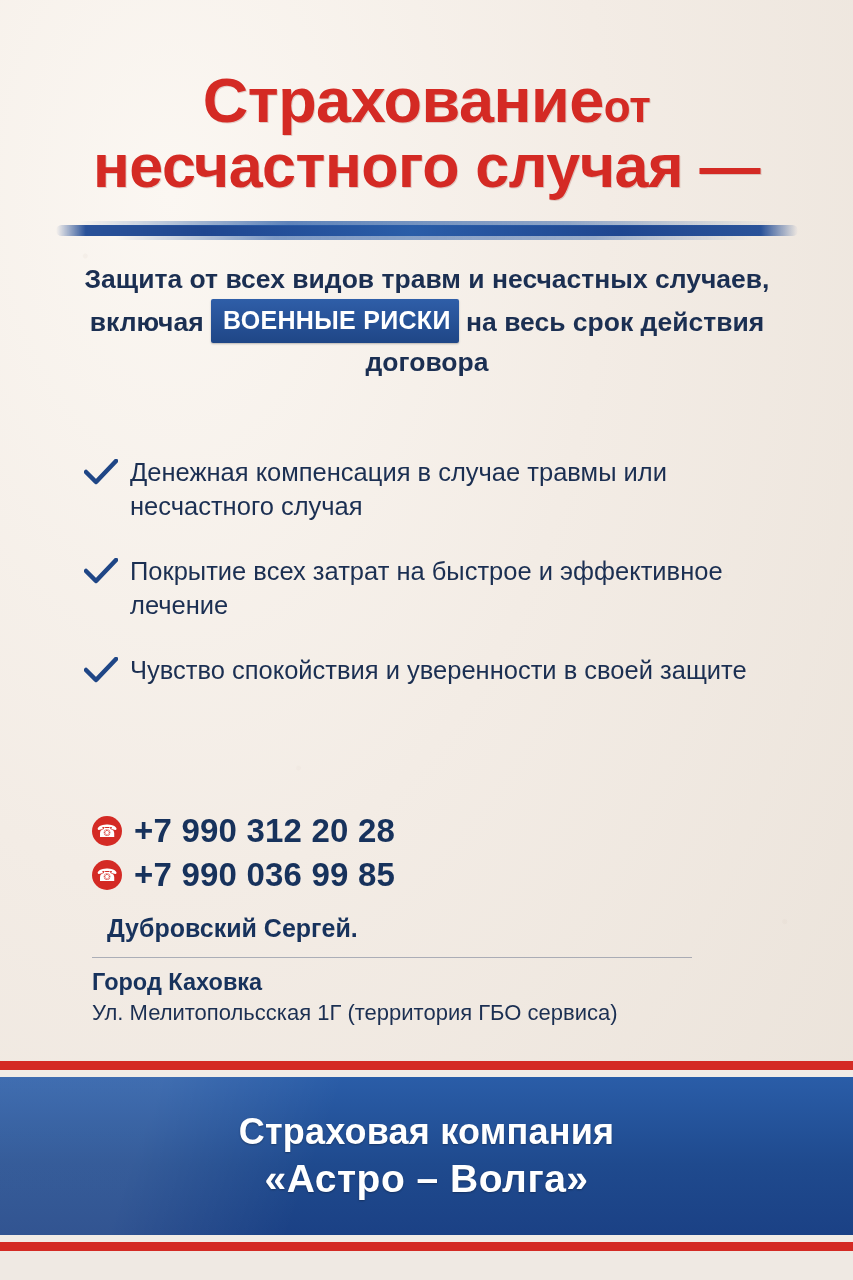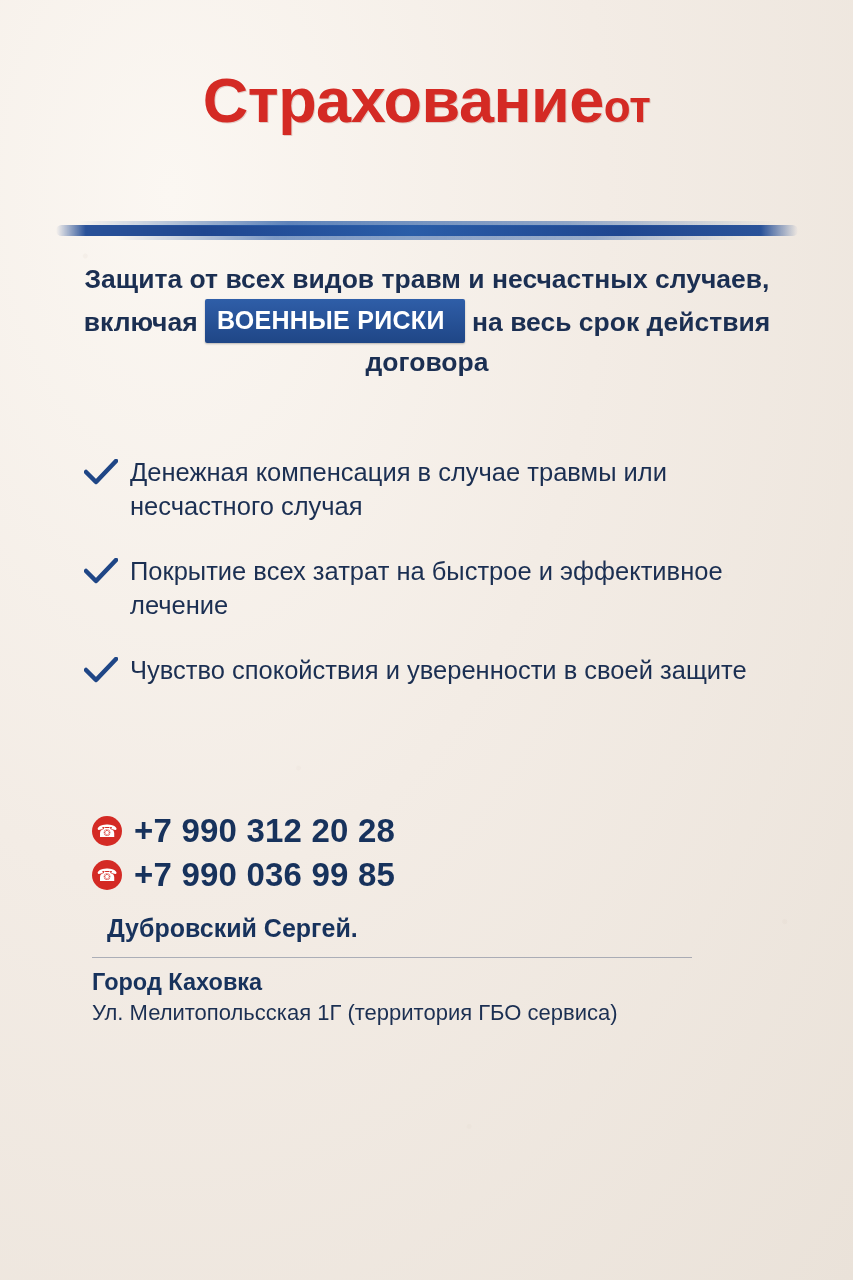--- a/index.html
+++ b/index.html
@@ -116,21 +116,21 @@
     font-size: 26.5px;
     line-height: 1.48;
     font-weight: 600;
   }
   .subtitle .hl {
     display: inline-block;
     background: linear-gradient(180deg, #2f5ea8 0%, #1f4686 100%);
     color: #ffffff;
     font-weight: 700;
     font-size: 25px;
-    padding: 3px 20px 4px 12px;
+    padding: 3px 8px 4px 12px;
     letter-spacing: .3px;
     border-radius: 2px;
     box-shadow: 0 1px 2px rgba(0,0,0,.25);
     vertical-align: 2px;
   }
 
   
   .benefits {
     position: absolute;
     top: 455px;
@@ -285,20 +285,21 @@
 </head>
 <body>
 
 <div class="poster">
   <div class="paper-noise"></div>
 
   <div class="headline">
     <div class="line1">
       <span>Страхование</span><span class="small-word">от</span>
     </div>
+    <div class="line2">несчастного случая —</div>
   </div>
 
   <div class="brush">
     <div class="bar"></div>
   </div>
 
   <div class="subtitle">
     <span>Защита от всех видов травм и несчастных случаев,</span><br>
     <span>включая</span>
     <span class="hl">ВОЕННЫЕ РИСКИ</span>
@@ -360,14 +361,26 @@
     </div>
 
     <div class="person">Дубровский Сергей.</div>
 
     <div class="addr-divider"></div>
 
     <div class="addr1">Город Каховка</div>
     <div class="addr2">Ул. Мелитопольсская 1Г (территория ГБО сервиса)</div>
   </div>
 
+  <div class="footer">
+    <div class="stripe-red-top"></div>
+    <div class="stripe-white-top"></div>
+    <div class="blue"></div>
+    <div class="stripe-white-bot"></div>
+    <div class="stripe-red-bot"></div>
+    <div class="base"></div>
+    <div class="footer-text">
+      <div class="l1">Страховая компания</div>
+      <div class="l2">«Астро – Волга»</div>
+    </div>
+  </div>
 
 </div>
 
 </body></html>

